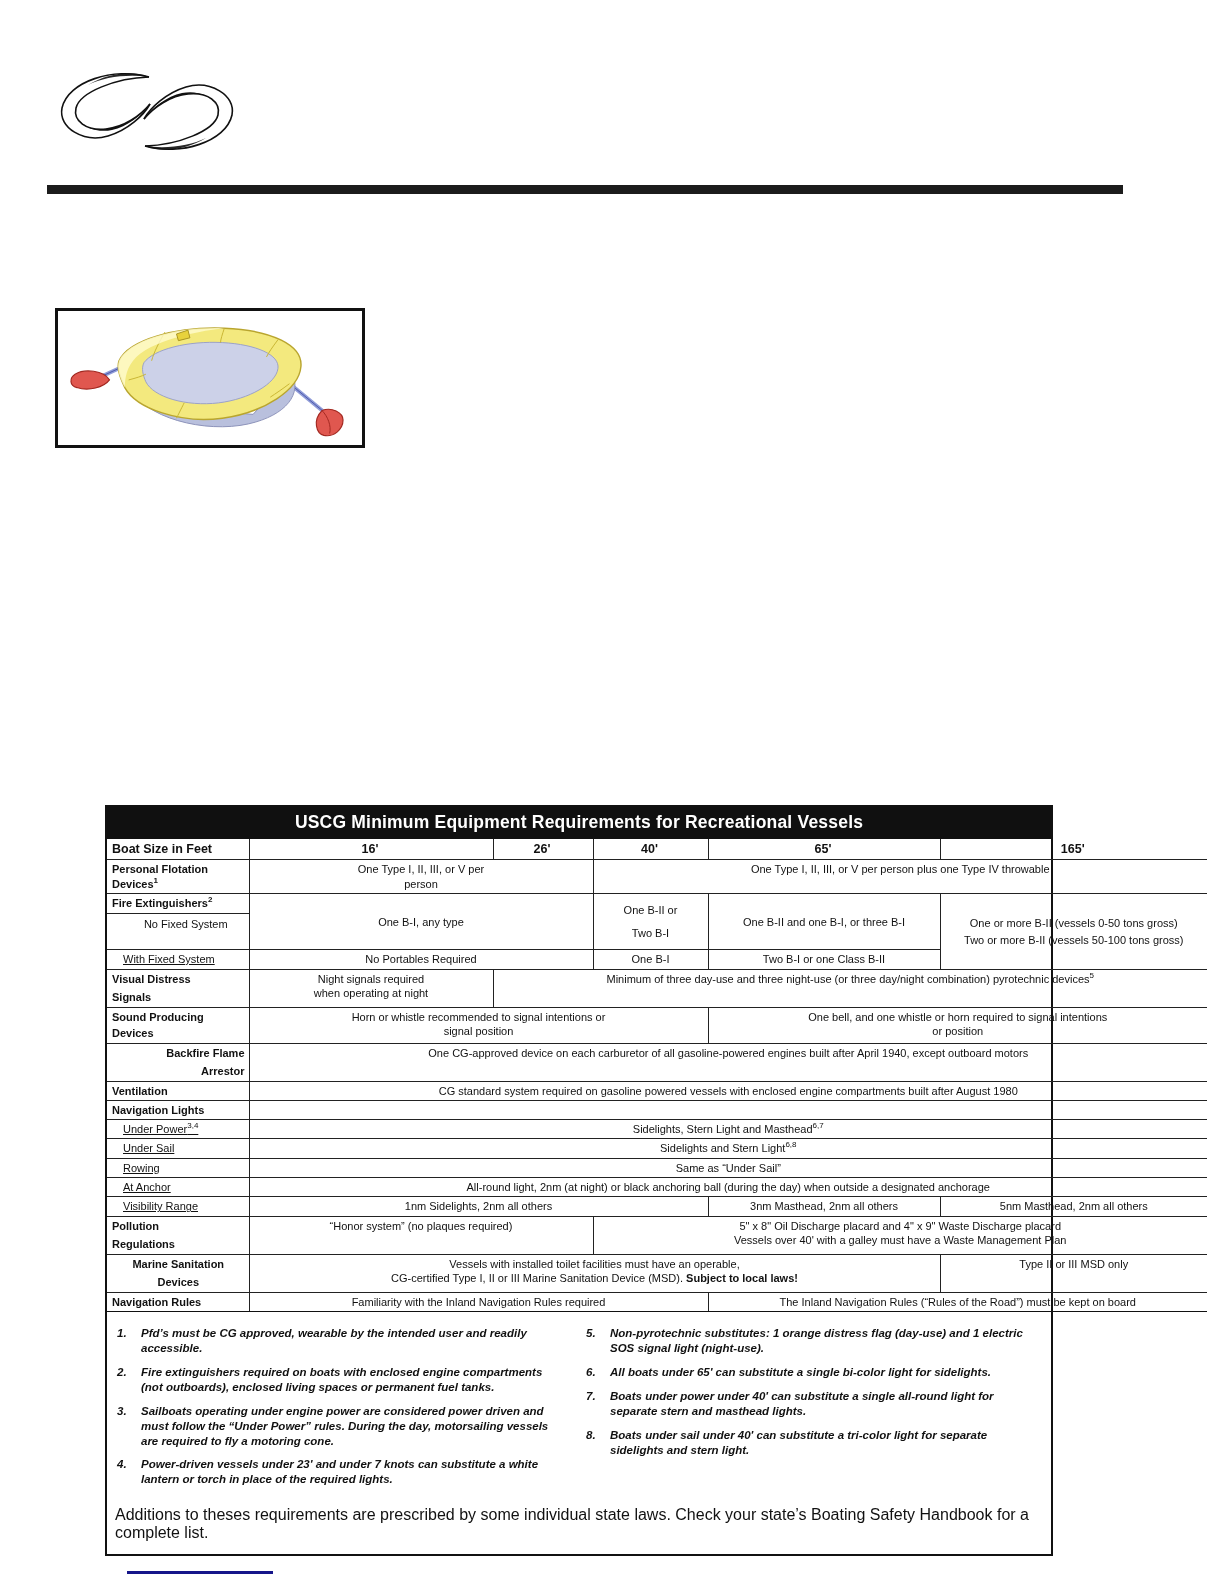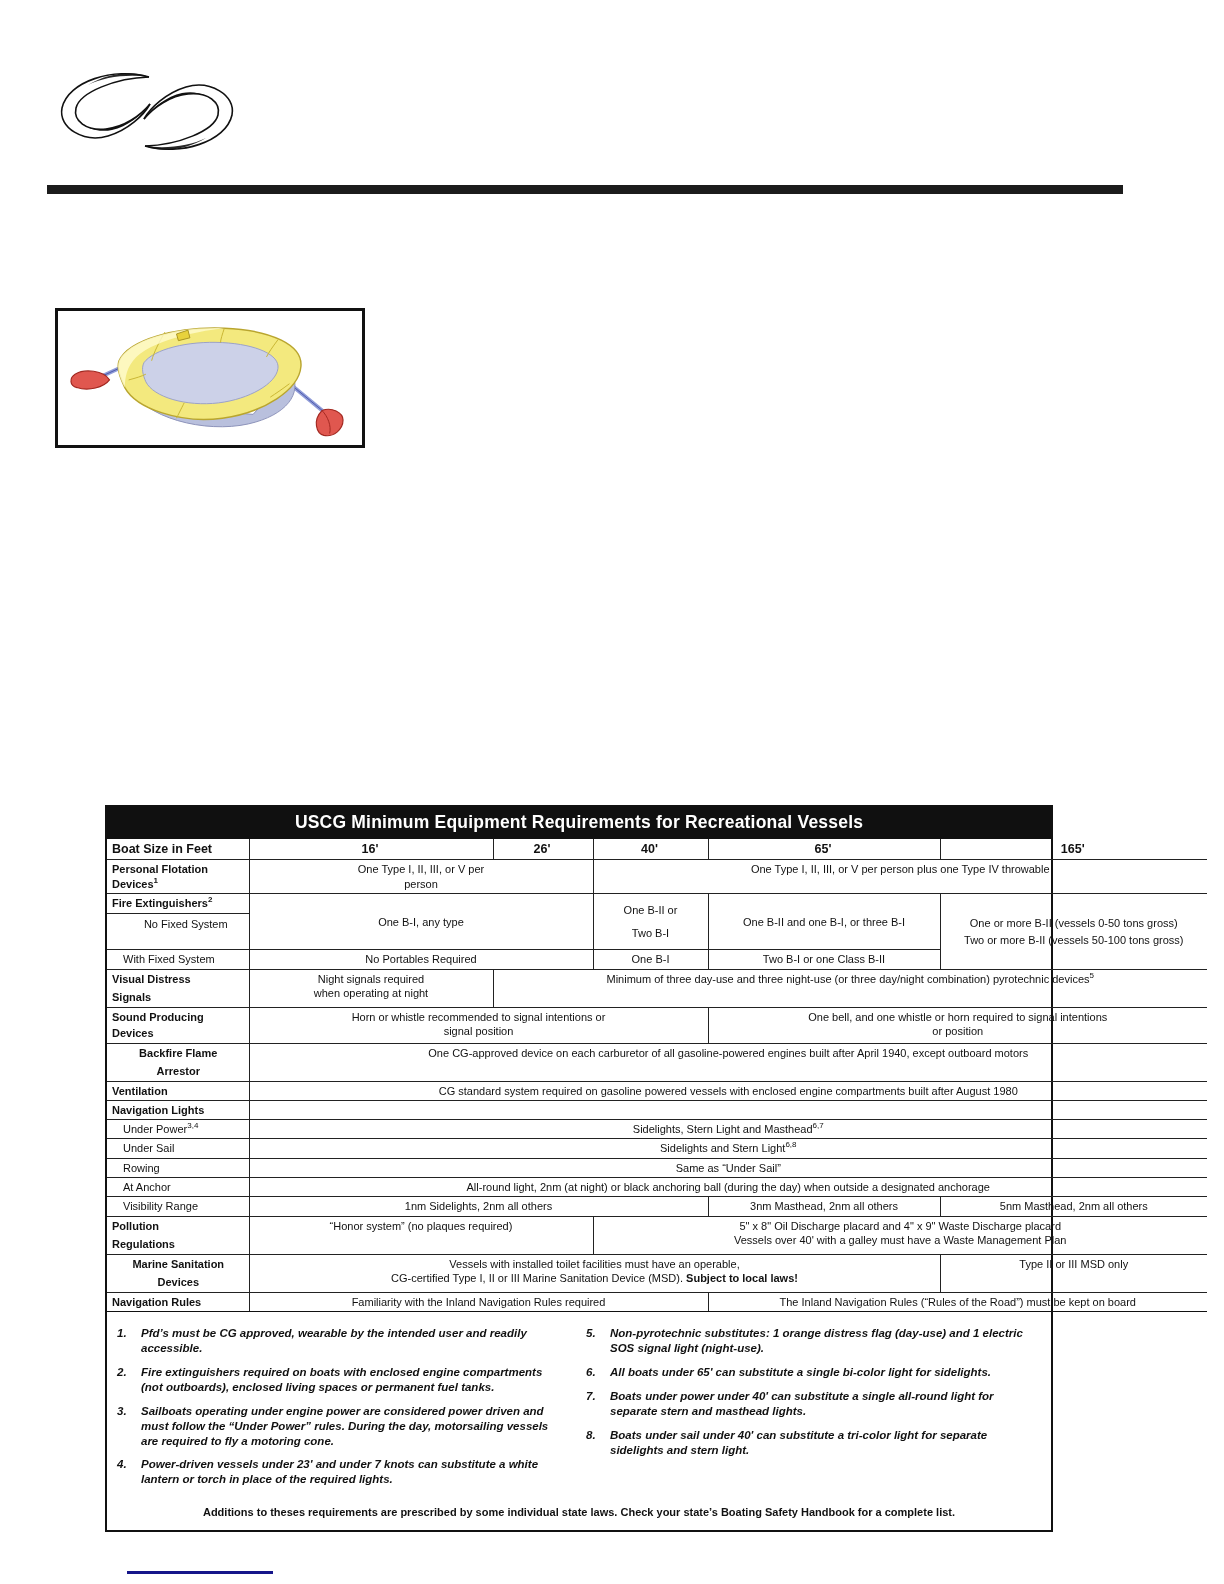--- a/index.html
+++ b/index.html
@@ -26,37 +26,37 @@
   }
   .uscg-title {
     background:#101010; color:#fff; text-align:center;
     font-weight:bold; font-size:17.5px; padding:5px 0 6px 0;
     letter-spacing:.2px;
   }
   table.t { border-collapse:collapse; table-layout:fixed; width:100%; font-size:11px; }
   table.t td { border-left:1.2px solid #222; border-bottom:1.2px solid #222;
     padding:2px 4px; vertical-align:top; text-align:center; line-height:1.3; }
   table.t td.lbl { border-left:none; text-align:left; font-weight:bold; padding-left:5px; }
-  table.t td.sub { font-weight:normal; padding-left:16px; }
+  table.t td.sub { font-weight:normal; padding-left:16px;text-decoration:underline; }
   table.t tr.hdr td { font-weight:bold; font-size:12.5px; }
   table.t tr.hdr td.num { padding-right:6px; }
   .vmid { vertical-align:middle !important; }
   .spread { display:flex; flex-direction:column; justify-content:space-between; height:100%; }
   sup { font-size:8px; line-height:0; }
   .fire-lbl { padding:0 !important; }
   .fire-lbl .hd { font-weight:bold; padding:2px 0 2px 5px; border-bottom:1.2px solid #222; }
   .fire-lbl .sb { font-weight:normal; padding:3px 0 0 16px; text-align:center; }
 
   
   .fnotes { display:flex; padding:14px 10px 4px 10px; gap:14px; }
   .fn-col { flex:1; }
   .fn { display:flex; font-style:italic; font-weight:bold; font-size:11.5px; line-height:1.3; margin-bottom:9px; }
   .fn .n { width:24px; flex:0 0 24px; }
   .fn .tx { flex:1; padding-right:6px; }
-  .t-footer { text-align:center; font-weight:bold; font-size:11px; padding:6px 8px 12px 8px; }
+  .t-footer { text-align:left; font-weight:normal; font-size:16px; padding:6px 8px 12px 8px; }
 
   .blue-rule { position:absolute; left:127px; top:1571px; width:146px; height:3px; background:#15158a; }
 </style>
 </head>
 <body>
 
 <div class="page">
 
   <svg class="logo" viewBox="0 0 190 95" aria-hidden="true">
     <g fill="none" stroke="#111" stroke-width="1.6">
@@ -201,21 +201,21 @@
         <td colspan="2">
           <div class="spread">
             <div>One bell, and one whistle or horn required to signal intentions</div>
             <div>or position</div>
           </div>
         </td>
       </tr>
 
       <tr>
         <td class="lbl" style="height:38px">
-          <div class="spread" style="text-align:center">
+          <div class="spread" style="text-align:right">
             <div>Backfire Flame</div>
             <div>Arrestor</div>
           </div>
         </td>
         <td colspan="5">One CG-approved device on each carburetor of all gasoline-powered engines built after April 1940, except outboard motors</td>
       </tr>
 
       <tr>
         <td class="lbl" style="height:17px">Ventilation</td>
         <td colspan="5">CG standard system required on gasoline powered vessels with enclosed engine compartments built after August 1980</td>

